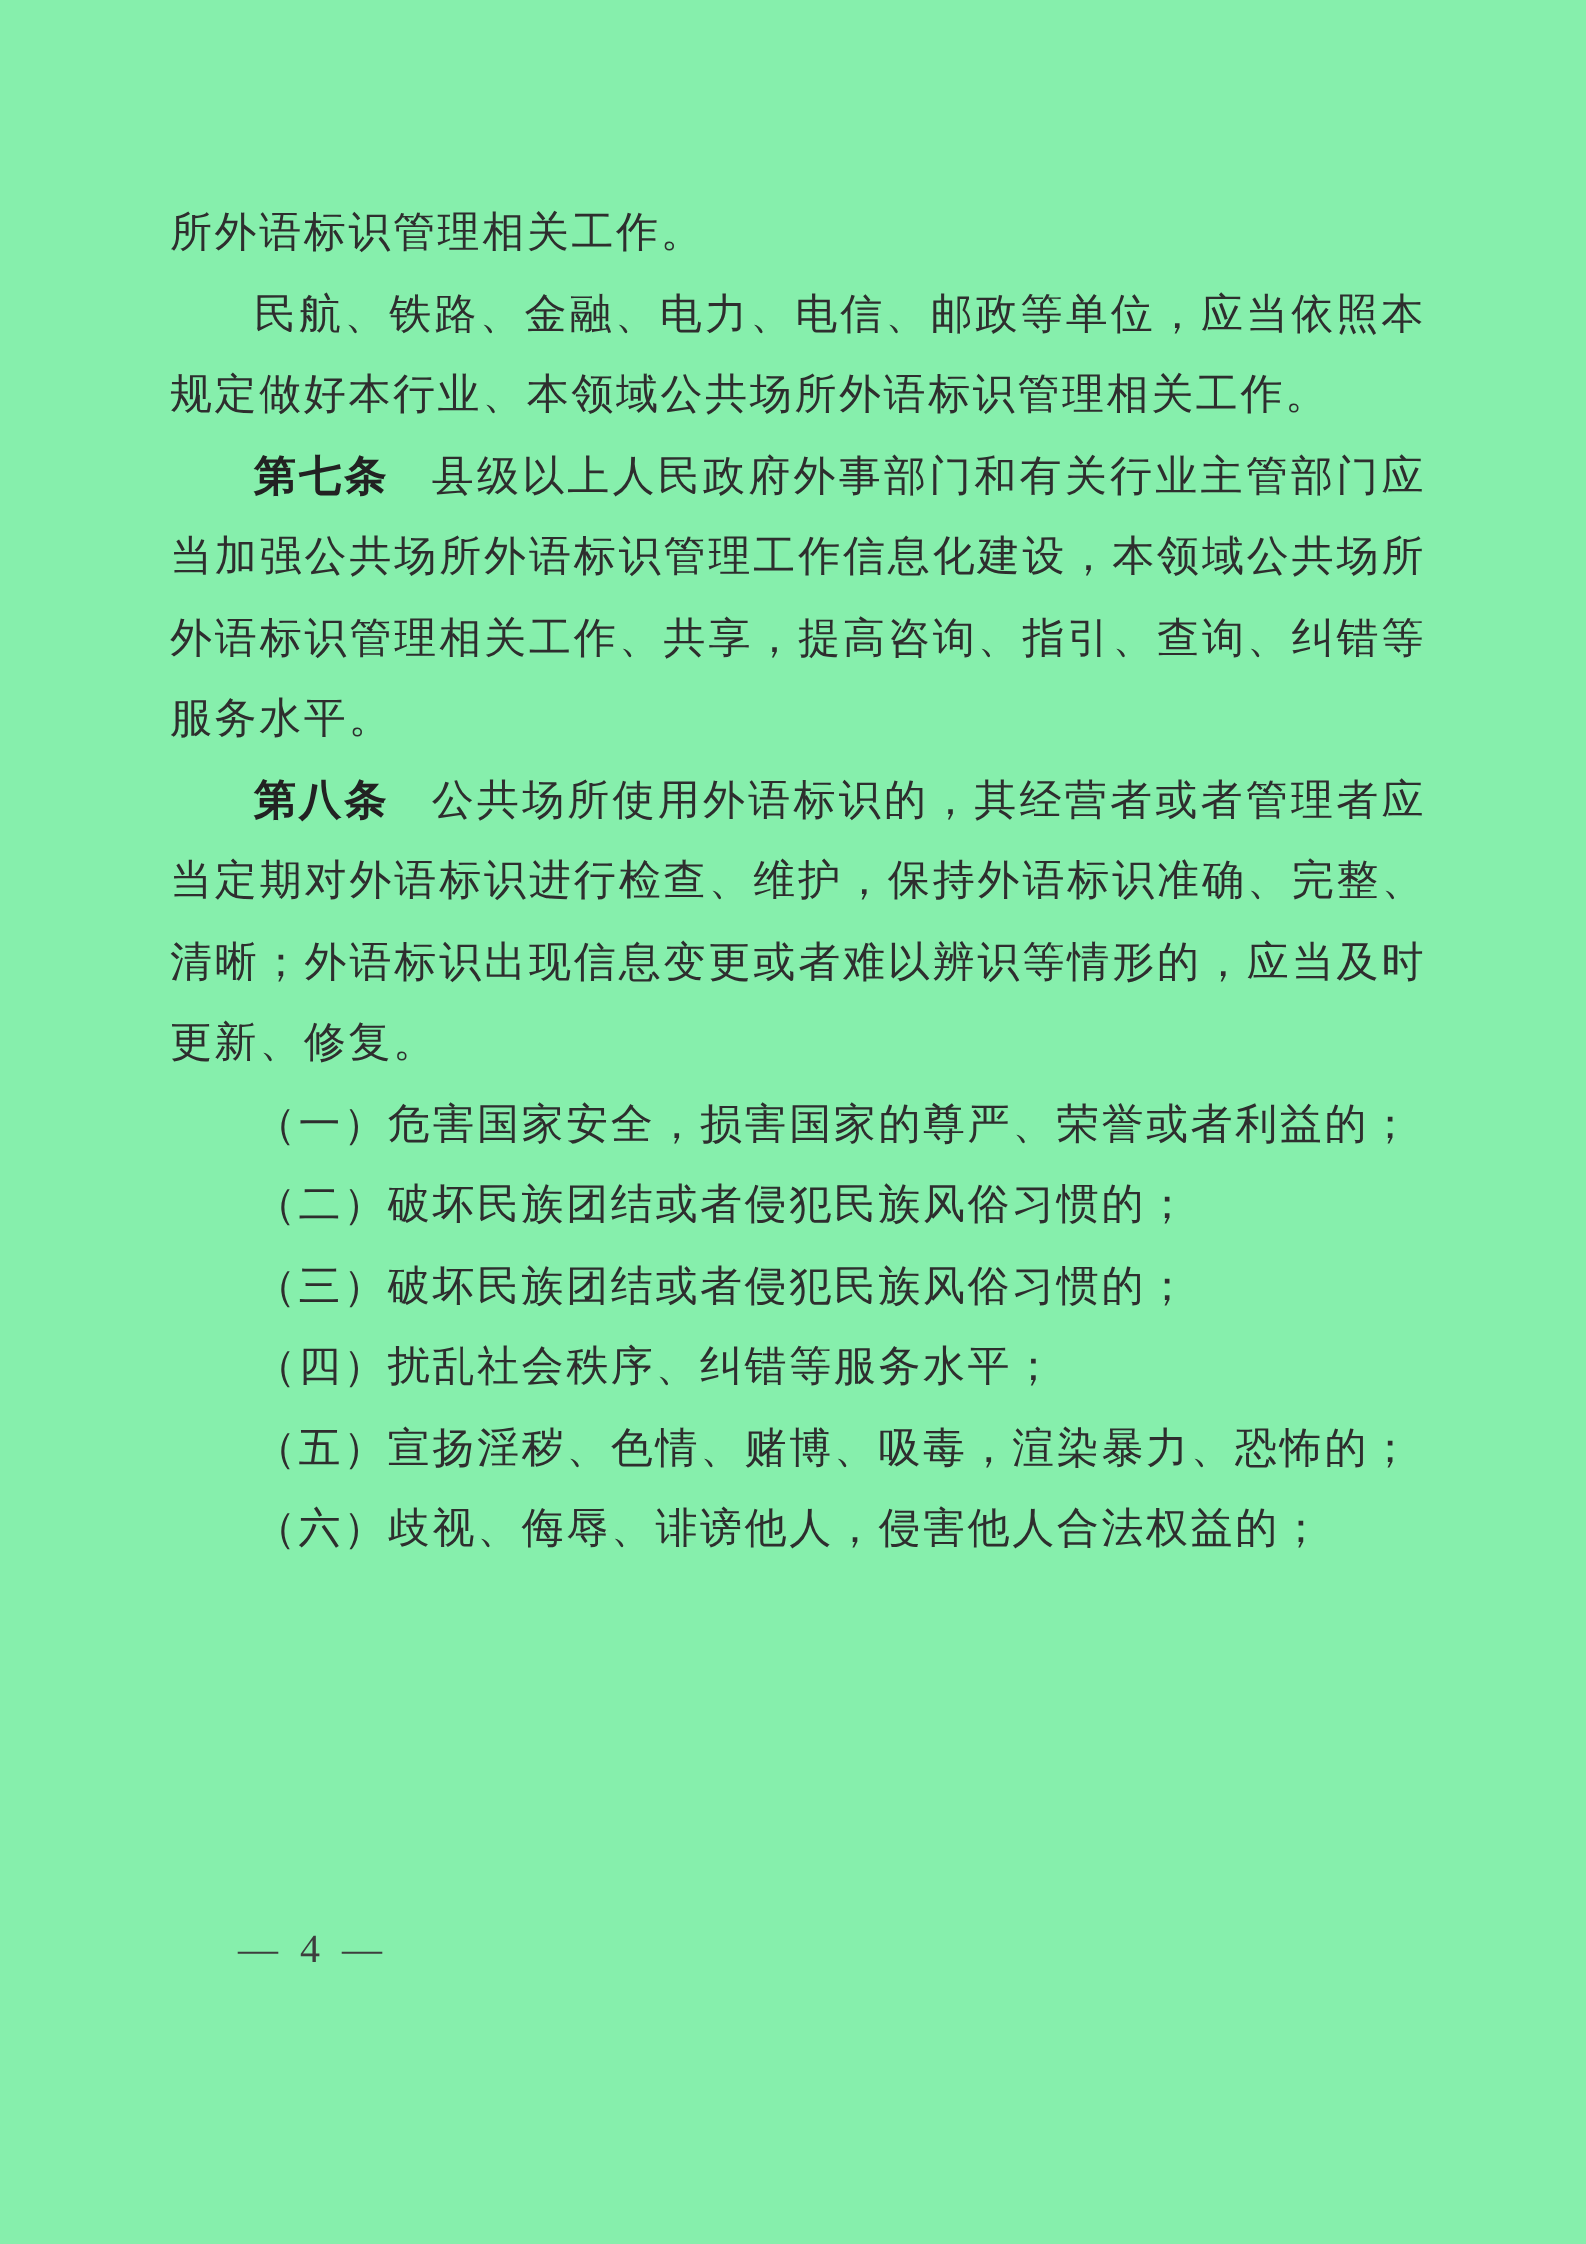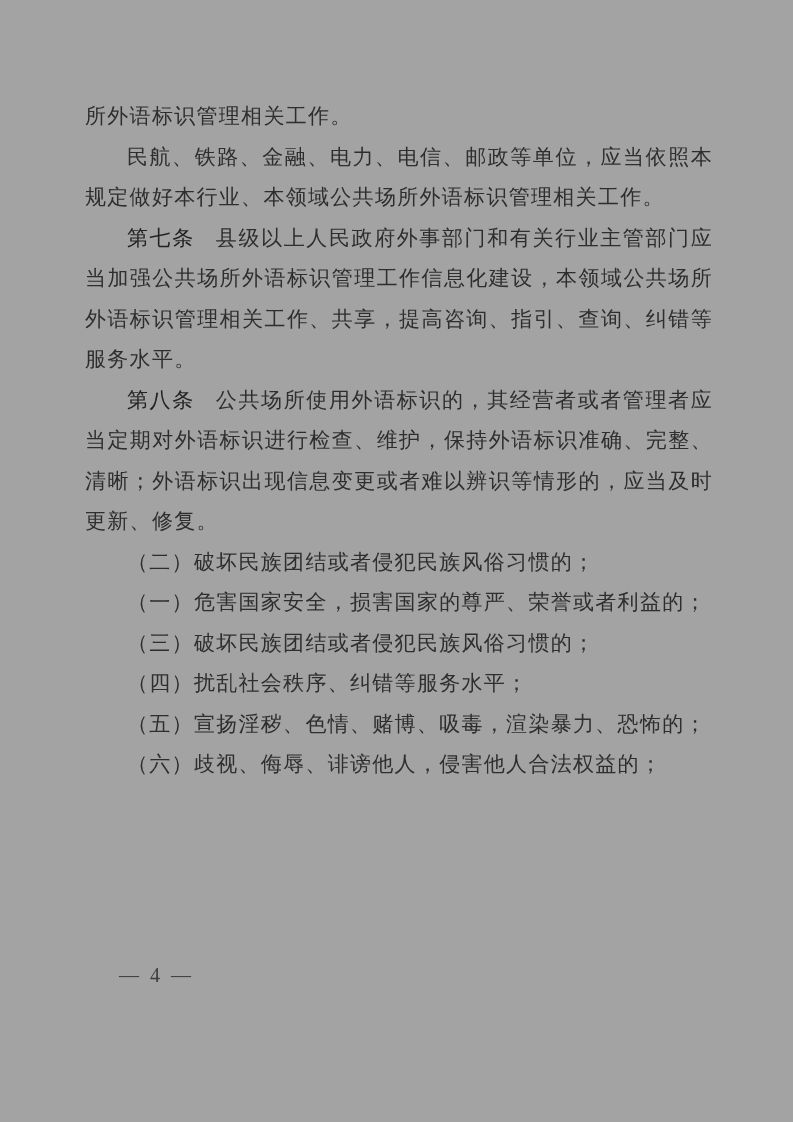--- a/index.html
+++ b/index.html
@@ -4,21 +4,21 @@
 <style>
   html, body {
     margin: 0;
     padding: 0;
     background: #ffffff;
   }
   .sheet {
     position: relative;
     width: 793px;
     height: 1122px;
-    background: #a3a3a3;
+    background: #86efac;
     overflow: hidden;
     font-family: "Liberation Serif", "DejaVu Serif", serif;
   }
   .content {
     position: absolute;
     left: 85px;
     top: 96px;
     width: 628px;
   }
   .content p {
@@ -29,21 +29,21 @@
     color: #2e2e2e;
     text-align: justify;
     text-align-last: left;
     text-indent: 2em;
     word-break: break-all;
   }
   .content p.continuation {
     text-indent: 0;
   }
   .term {
-    font-weight: 400;
+    font-weight: 700;
     color: #222222;
     margin-right: 1em;
   }
   .page-footer {
     position: absolute;
     left: 119px;
     top: 961px;
     font-size: 20px;
     line-height: 28px;
     letter-spacing: 3px;
@@ -60,23 +60,23 @@
     <p class="continuation"><span>所外语标识管理相关工作。</span></p>
 
     <p><span>民航、铁路、金融、电力、电信、邮政等单位，应当依照本规定做好本行业、本领域公共场所外语标识管理相关工作。</span></p>
 
     <p><span class="term">第七条</span><span>县级以上人民政府外事部门和有关行业主管部门应当加强公共场所外语标识管理工作信息化建设，本领域公共场所外语标识管理相关工作、共享，提高咨询、指引、查询、纠错等服务水平。</span></p>
 
     <p><span class="term">第八条</span><span>公共场所使用外语标识的，其经营者或者管理者应当定期对外语标识进行检查、维护，保持外语标识准确、完整、清晰；外语标识出现信息变更或者难以辨识等情形的，应当及时更新、修复。</span></p>
 
 
 
+    <p><span>（一）危害国家安全，损害国家的尊严、荣誉或者利益的；</span></p>
+
     <p><span>（二）破坏民族团结或者侵犯民族风俗习惯的；</span></p>
-
-    <p><span>（一）危害国家安全，损害国家的尊严、荣誉或者利益的；</span></p>
 
     <p><span>（三）破坏民族团结或者侵犯民族风俗习惯的；</span></p>
 
     <p><span>（四）扰乱社会秩序、纠错等服务水平；</span></p>
 
     <p><span>（五）宣扬淫秽、色情、赌博、吸毒，渲染暴力、恐怖的；</span></p>
 
     <p><span>（六）歧视、侮辱、诽谤他人，侵害他人合法权益的；</span></p>
 
   </div>

